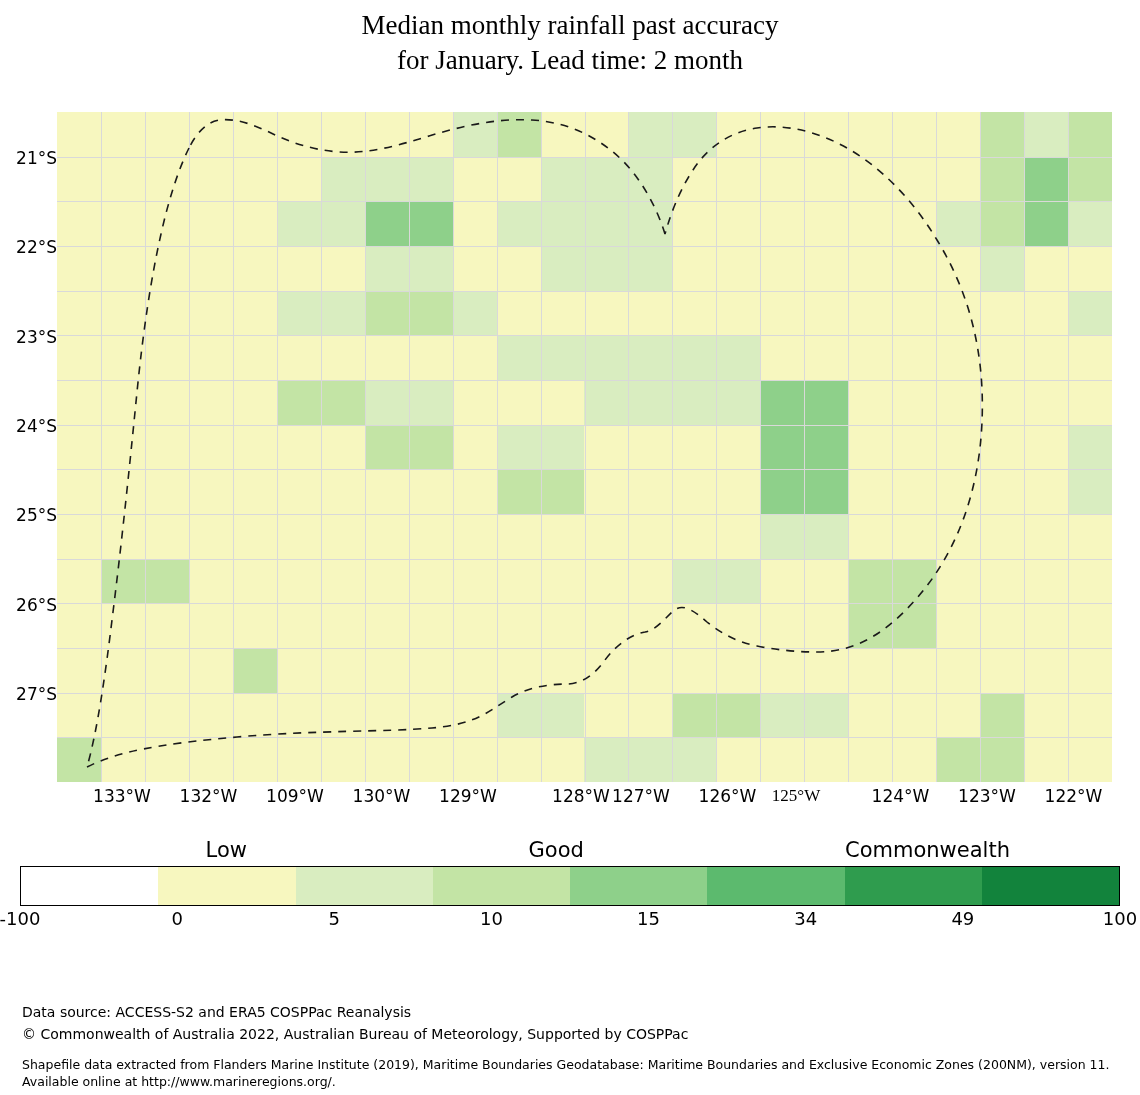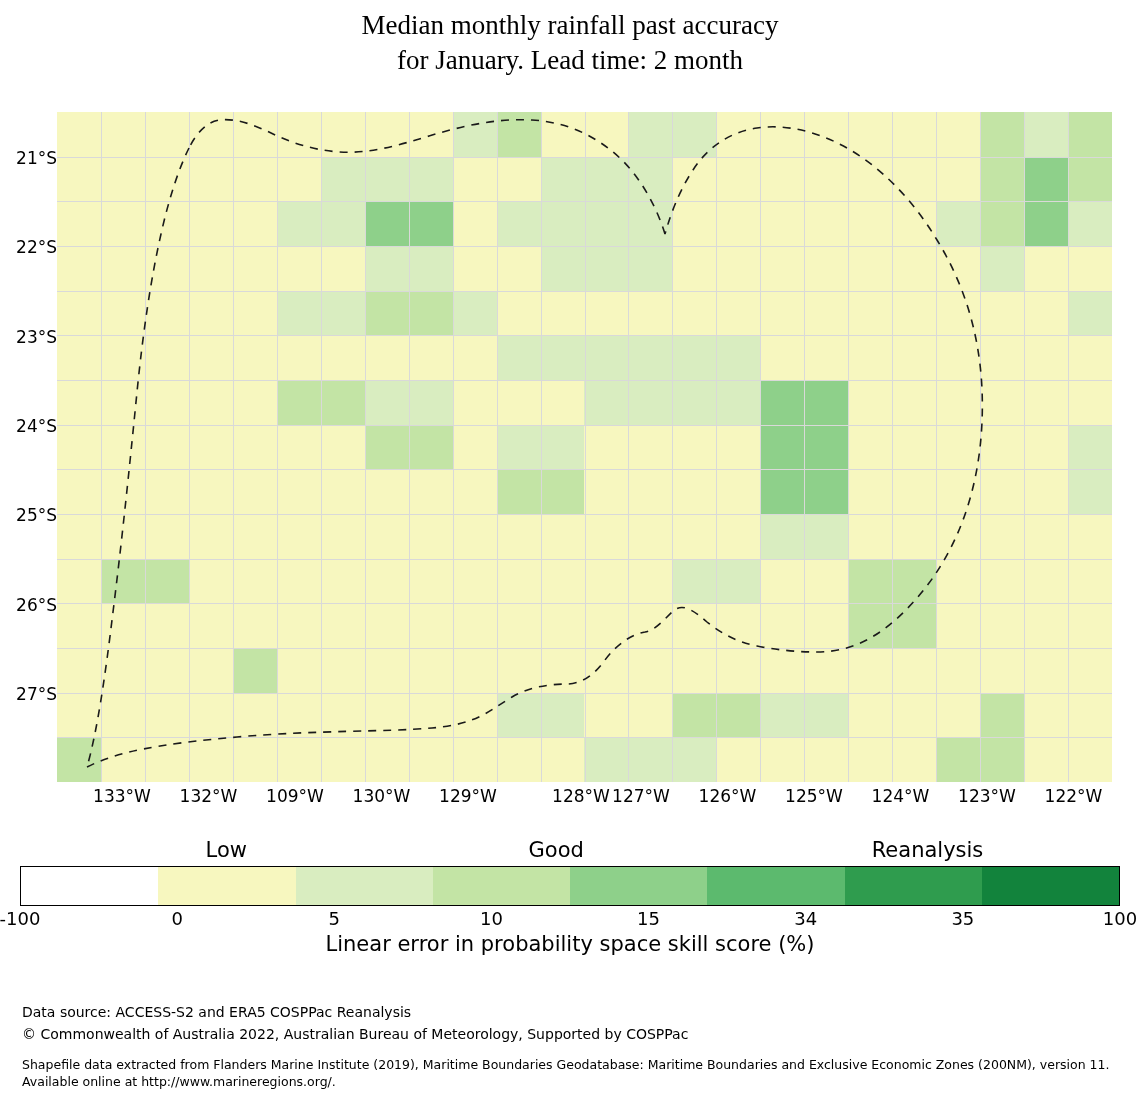--- a/index.html
+++ b/index.html
@@ -641,53 +641,52 @@
     </div>
   <div id="xlabels">
       <div class="xlab" style="left: 65px;">133°W</div>
       <div class="xlab" style="left: 151.5px;">132°W</div>
       <div class="xlab" style="left: 238px;">109°W</div>
       <div class="xlab" style="left: 324.5px;">130°W</div>
       <div class="xlab" style="left: 411px;">129°W</div>
       <div class="xlab" style="left: 524px;">128°W</div>
       <div class="xlab" style="left: 584px;">127°W</div>
       <div class="xlab" style="left: 670.5px;">126°W</div>
-      <div class="xlab" style="left: 757px;">125°W</div>
+      <div class="xlab" style="left: 739px; font-family: Liberation Serif, serif;">125°W</div>
       <div class="xlab" style="left: 843.5px;">124°W</div>
       <div class="xlab" style="left: 930px;">123°W</div>
       <div class="xlab" style="left: 1016.5px;">122°W</div>
     </div>
 </div>
 
 <div id="cbar-wrap">
   <div id="cbar-cat-labels">
       <div class="cat-lab" style="left: 206.25px;">Low</div>
       <div class="cat-lab" style="left: 536.25px;">Good</div>
-      <div class="cat-lab" style="left: 907.5px;">Reanalysis</div>
+      <div class="cat-lab" style="left: 907.5px;">Commonwealth</div>
     </div>
   <div id="cbar">
       <div class="cbar-seg" style="background: rgb(255, 255, 255); width: 12.5%;"></div>
       <div class="cbar-seg" style="background: rgb(247, 247, 191); width: 12.5%;"></div>
       <div class="cbar-seg" style="background: rgb(217, 237, 192); width: 12.5%;"></div>
       <div class="cbar-seg" style="background: rgb(195, 228, 165); width: 12.5%;"></div>
       <div class="cbar-seg" style="background: rgb(142, 208, 138); width: 12.5%;"></div>
       <div class="cbar-seg" style="background: rgb(92, 186, 110); width: 12.5%;"></div>
       <div class="cbar-seg" style="background: rgb(47, 156, 78); width: 12.5%;"></div>
       <div class="cbar-seg" style="background: rgb(18, 131, 60); width: 12.5%;"></div>
     </div>
   <div id="cbar-ticks">
       <div class="ctick" style="left: 0px;">-100</div>
       <div class="ctick" style="left: 157.143px;">0</div>
       <div class="ctick" style="left: 314.286px;">5</div>
       <div class="ctick" style="left: 471.429px;">10</div>
       <div class="ctick" style="left: 628.571px;">15</div>
       <div class="ctick" style="left: 785.714px;">34</div>
-      <div class="ctick" style="left: 942.857px;">35</div>
+      <div class="ctick" style="left: 942.857px;">49</div>
       <div class="ctick" style="left: 1100px;">100</div>
     </div>
-  <div id="cbar-axis-label">Linear error in probability space skill score (%)</div>
 </div>
 
 <div id="footer">
   <div class="f-line f-src">Data source: ACCESS-S2 and ERA5 COSPPac Reanalysis</div>
   <div class="f-line f-copy">© Commonwealth of Australia 2022, Australian Bureau of Meteorology, Supported by COSPPac</div>
   <div class="f-shape">Shapefile data extracted from Flanders Marine Institute (2019), Maritime Boundaries Geodatabase: Maritime Boundaries and Exclusive Economic Zones (200NM), version 11. Available online at http://www.marineregions.org/.</div>
 </div>
 
 </body></html>

